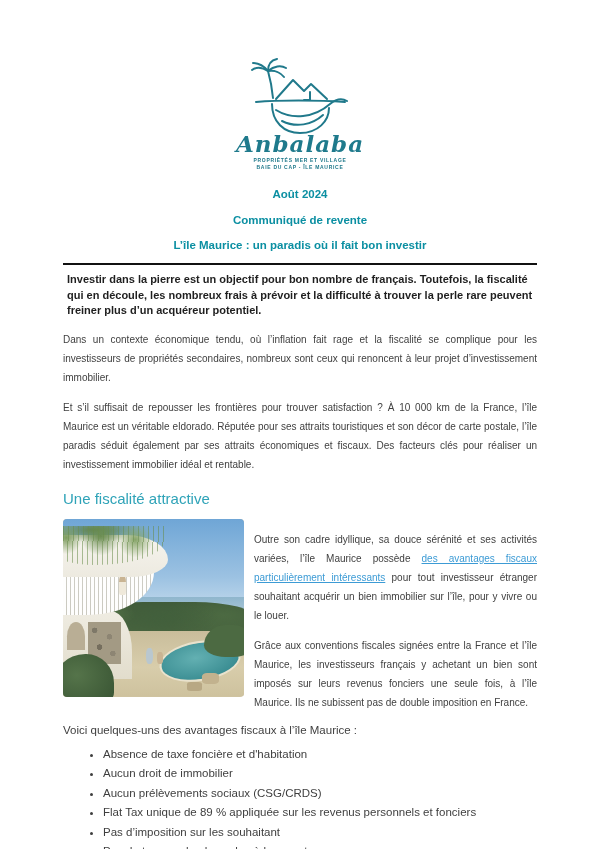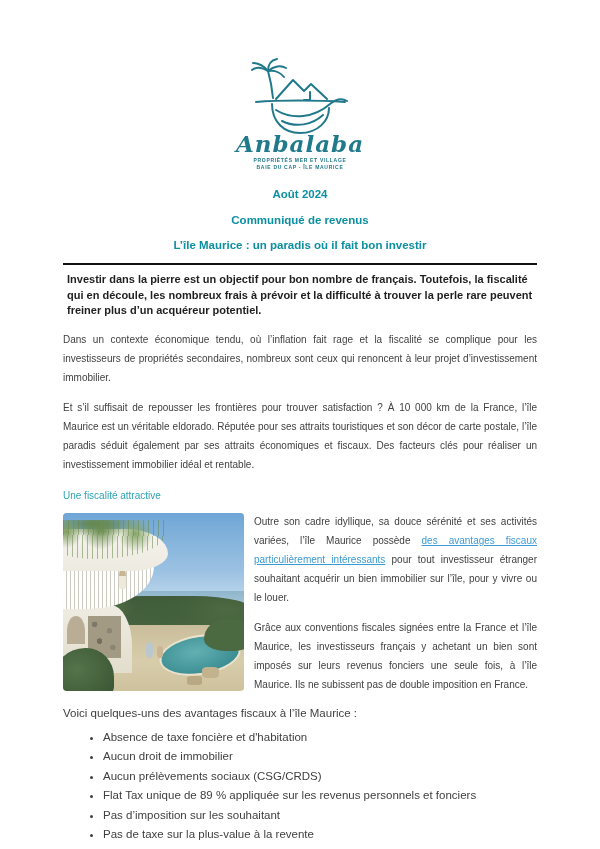--- a/index.html
+++ b/index.html
@@ -38,26 +38,26 @@
   .intro{
     font-weight:bold;text-align:left;color:#1f1f1f;
     font-size:11px;line-height:15.5px;margin:7px 4px 0 4px;
   }
   
   .body-p{
     font-size:10px;line-height:19px;text-align:justify;
     margin:11px 0 0 0;color:#3f3f3f;
   }
   .section-h{
-    color:#2fa3b8;font-size:10px;font-weight:normal;
+    color:#2fa3b8;font-size:15px;font-weight:normal;
     margin:16px 0 0 0;
   }
   .media-block{margin-top:11px;overflow:hidden;}
   .media-text{overflow:hidden;}
-  .media-text .body-p:first-child{margin-top:0;}
+  .media-text .body-p:first-child{margin-top:12px;}
   a.link{color:#3c9bd5;text-decoration:underline;}
   .lead-line{font-size:11.5px;margin:12px 0 0 0;color:#3f3f3f;}
   ul.benefits{
     margin:12px 0 0 0;padding:0 0 0 40px;list-style:disc;color:#1a1a1a;
   }
   ul.benefits li{
     font-size:11.5px;color:#3f3f3f;margin-bottom:6.5px;line-height:13px;
   }
   
   .photo{
@@ -148,21 +148,21 @@
       <path d="M24 46 C24 64 36 75 52 75 C70 75 81 63 81 50"></path>
       <path d="M28 52 C44 62 66 60 82 46 C88 41 94 40 99 43"></path>
       <path d="M34 63 C48 70 64 67 75 57"></path>
     </svg>
     <div class="brand">Anbalaba</div>
     <div class="tagline">PROPRIÉTÉS MER ET VILLAGE</div>
     <div class="tagline">BAIE DU CAP - ÎLE MAURICE</div>
   </div>
 
   <p class="teal-h h-date">Août 2024</p>
-  <p class="teal-h h-doctype">Communiqué de revenus</p>
+  <p class="teal-h h-doctype">Communiqué de revente</p>
   <p class="teal-h h-title">L’île Maurice : un paradis où il fait bon investir</p>
 
   <hr class="rule">
 
   <p class="intro">Investir dans la pierre est un objectif pour bon nombre de français. Toutefois, la fiscalité qui en découle, les nombreux frais à prévoir et la difficulté à trouver la perle rare peuvent freiner plus d’un acquéreur potentiel.</p>
 
   <p class="body-p">Dans un contexte économique tendu, où l’inflation fait rage et la fiscalité se complique pour les investisseurs de propriétés secondaires, nombreux sont ceux qui renoncent à leur projet d’investissement immobilier.</p>
   <p class="body-p">Et s’il suffisait de repousser les frontières pour trouver satisfaction ? À 10 000 km de la France, l’île Maurice est un véritable eldorado. Réputée pour ses attraits touristiques et son décor de carte postale, l’île paradis séduit également par ses attraits économiques et fiscaux. Des facteurs clés pour réaliser un investissement immobilier idéal et rentable.</p>
 
   <h2 class="section-h">Une fiscalité attractive</h2>

